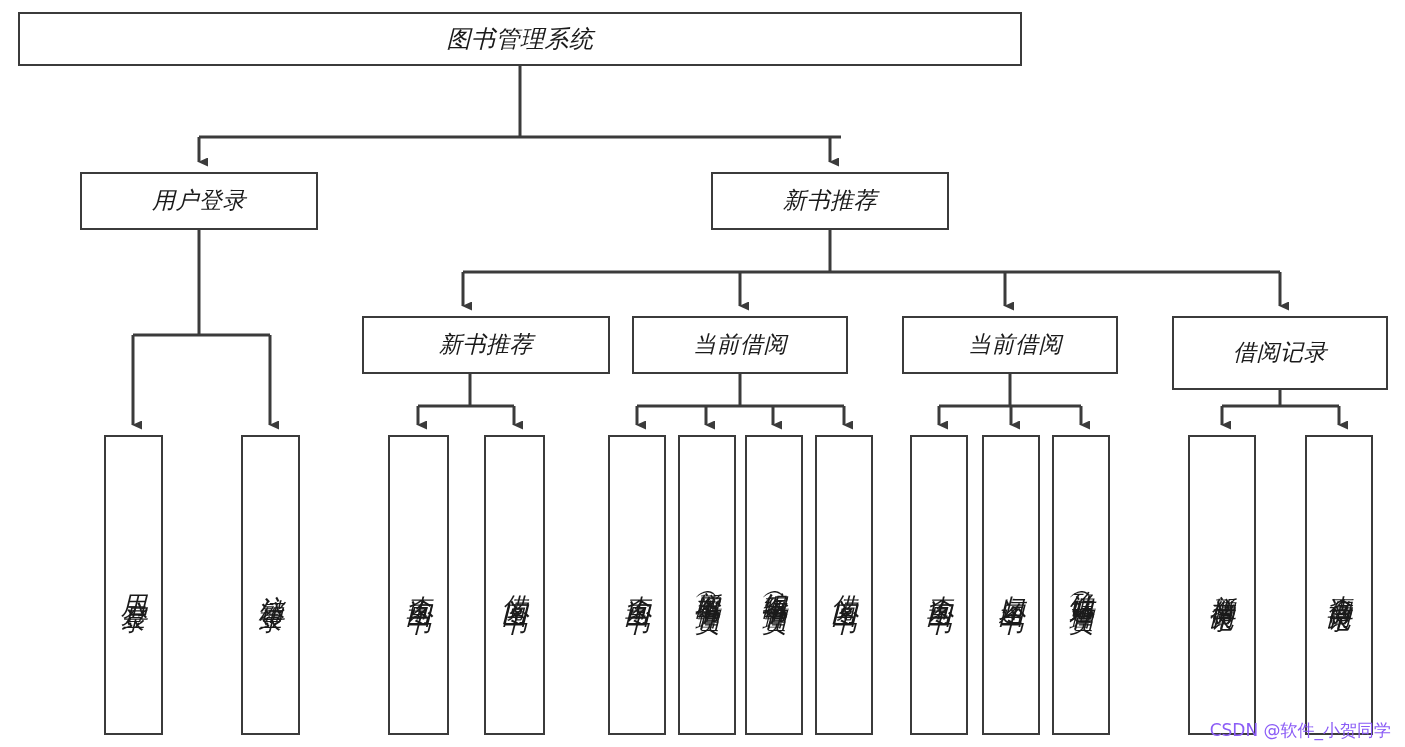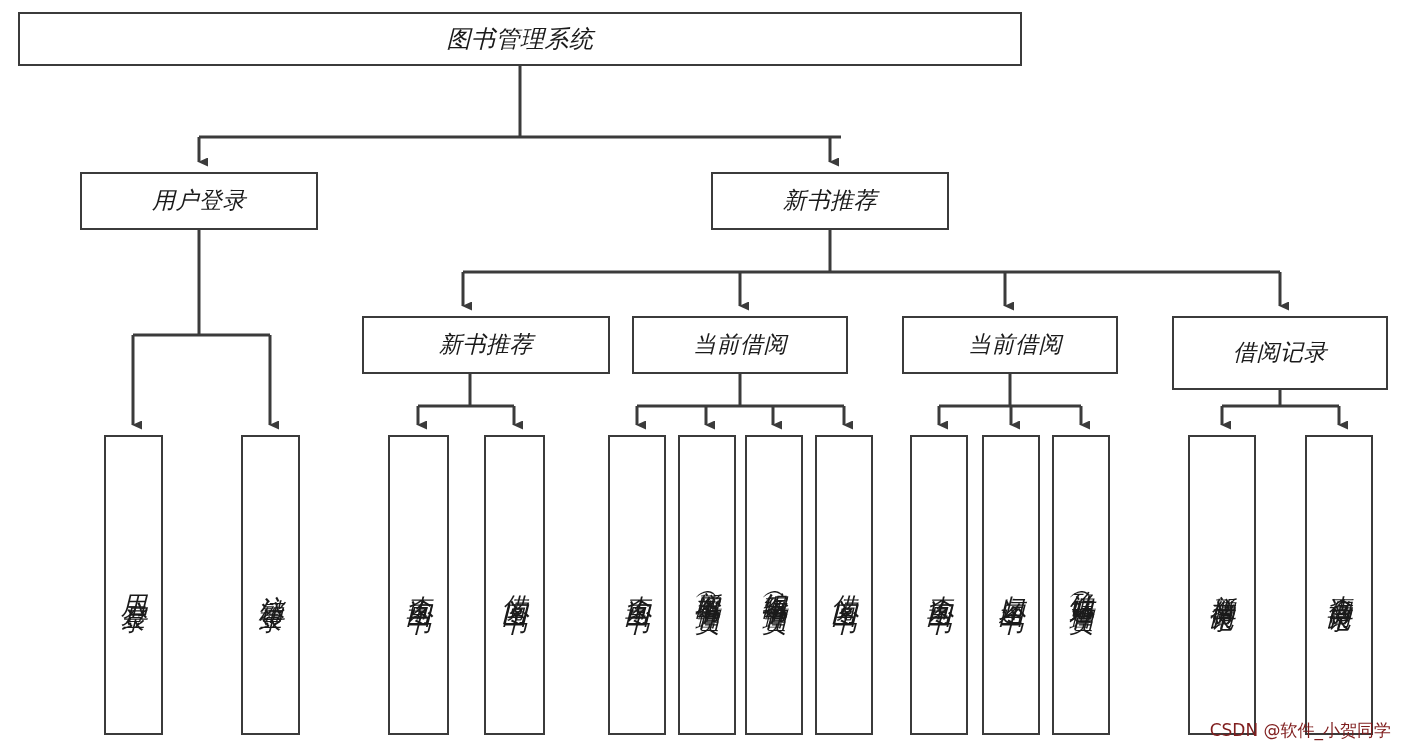--- a/index.html
+++ b/index.html
@@ -70,21 +70,21 @@
   }
   .node.vert.tall .node-label {
     letter-spacing: 3px;
     font-size: 24px;
   }
   #watermark {
     position: absolute;
     right: 14px;
     bottom: 5px;
     font-size: 17px;
-    color: #7f1d1d;
+    color: #8b5cf6;
     white-space: nowrap;
     z-index: 5;
     font-family: "DejaVu Sans", "Liberation Sans", sans-serif;
   }
 </style>
 </head>
 <body>
 
 <div id="diagram-canvas">
 

